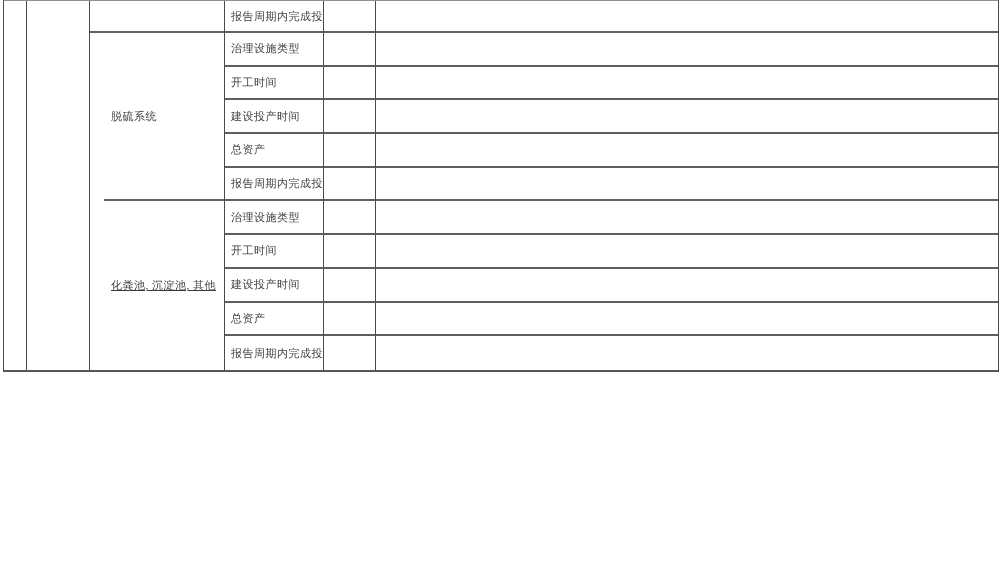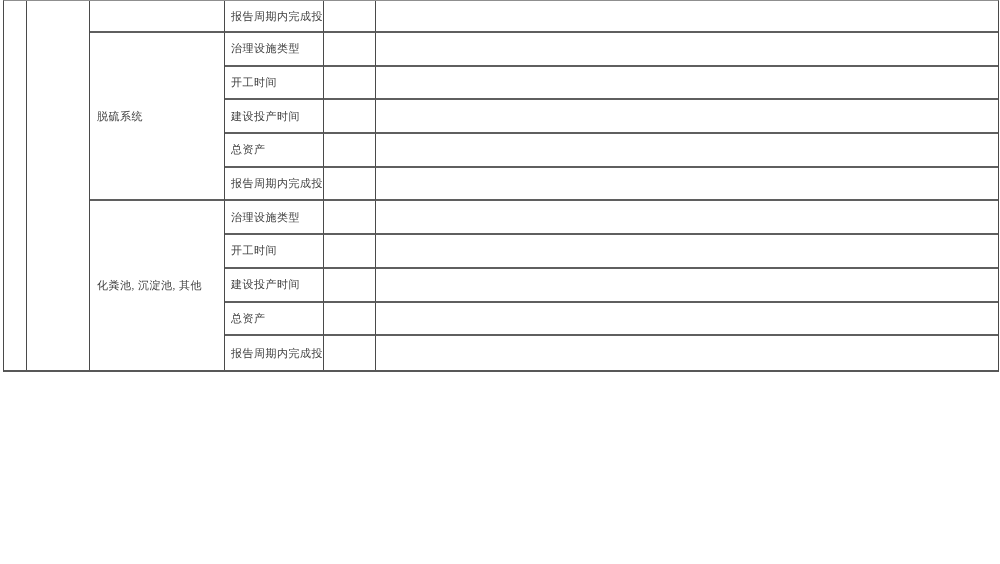--- a/index.html
+++ b/index.html
@@ -34,29 +34,29 @@
     display: flex;
     align-items: center;
     overflow: hidden;
     white-space: nowrap;
   }
   
   .col-a { grid-column: 1; grid-row: 1 / span 11; border-bottom: none; }
   .col-b { grid-column: 2; grid-row: 1 / span 11; border-bottom: none; }
   .c-cut { grid-column: 3; grid-row: 1; }
   .c-g1  { grid-column: 3; grid-row: 2 / span 5; }
-  .c-g2  { grid-column: 3; grid-row: 7 / span 5; border-bottom: none; }
+  .c-g2  { grid-column: 3; grid-row: 7 / span 5; border-bottom: none; text-decoration: underline; }
   .col-d { grid-column: 4; }
   .col-e { grid-column: 5; }
   .col-f { grid-column: 6; border-right: none; }
   .r1 { grid-row: 1; } .r2 { grid-row: 2; } .r3 { grid-row: 3; }
   .r4 { grid-row: 4; } .r5 { grid-row: 5; } .r6 { grid-row: 6; }
   .r7 { grid-row: 7; } .r8 { grid-row: 8; } .r9 { grid-row: 9; }
   .r10 { grid-row: 10; } .r11 { grid-row: 11; border-bottom: none; }
-  .group-label { padding-left: 7px; letter-spacing: 0.5px; }
+  .group-label { padding-left: 7px; letter-spacing: 0.5px; margin-left: 14px; }
   .field-label { padding-left: 6px; letter-spacing: 0.5px; }
 </style>
 </head>
 <body>
 
 <div class="form-table">
 
   <div class="cell col-a"></div>
   <div class="cell col-b"></div>
 

